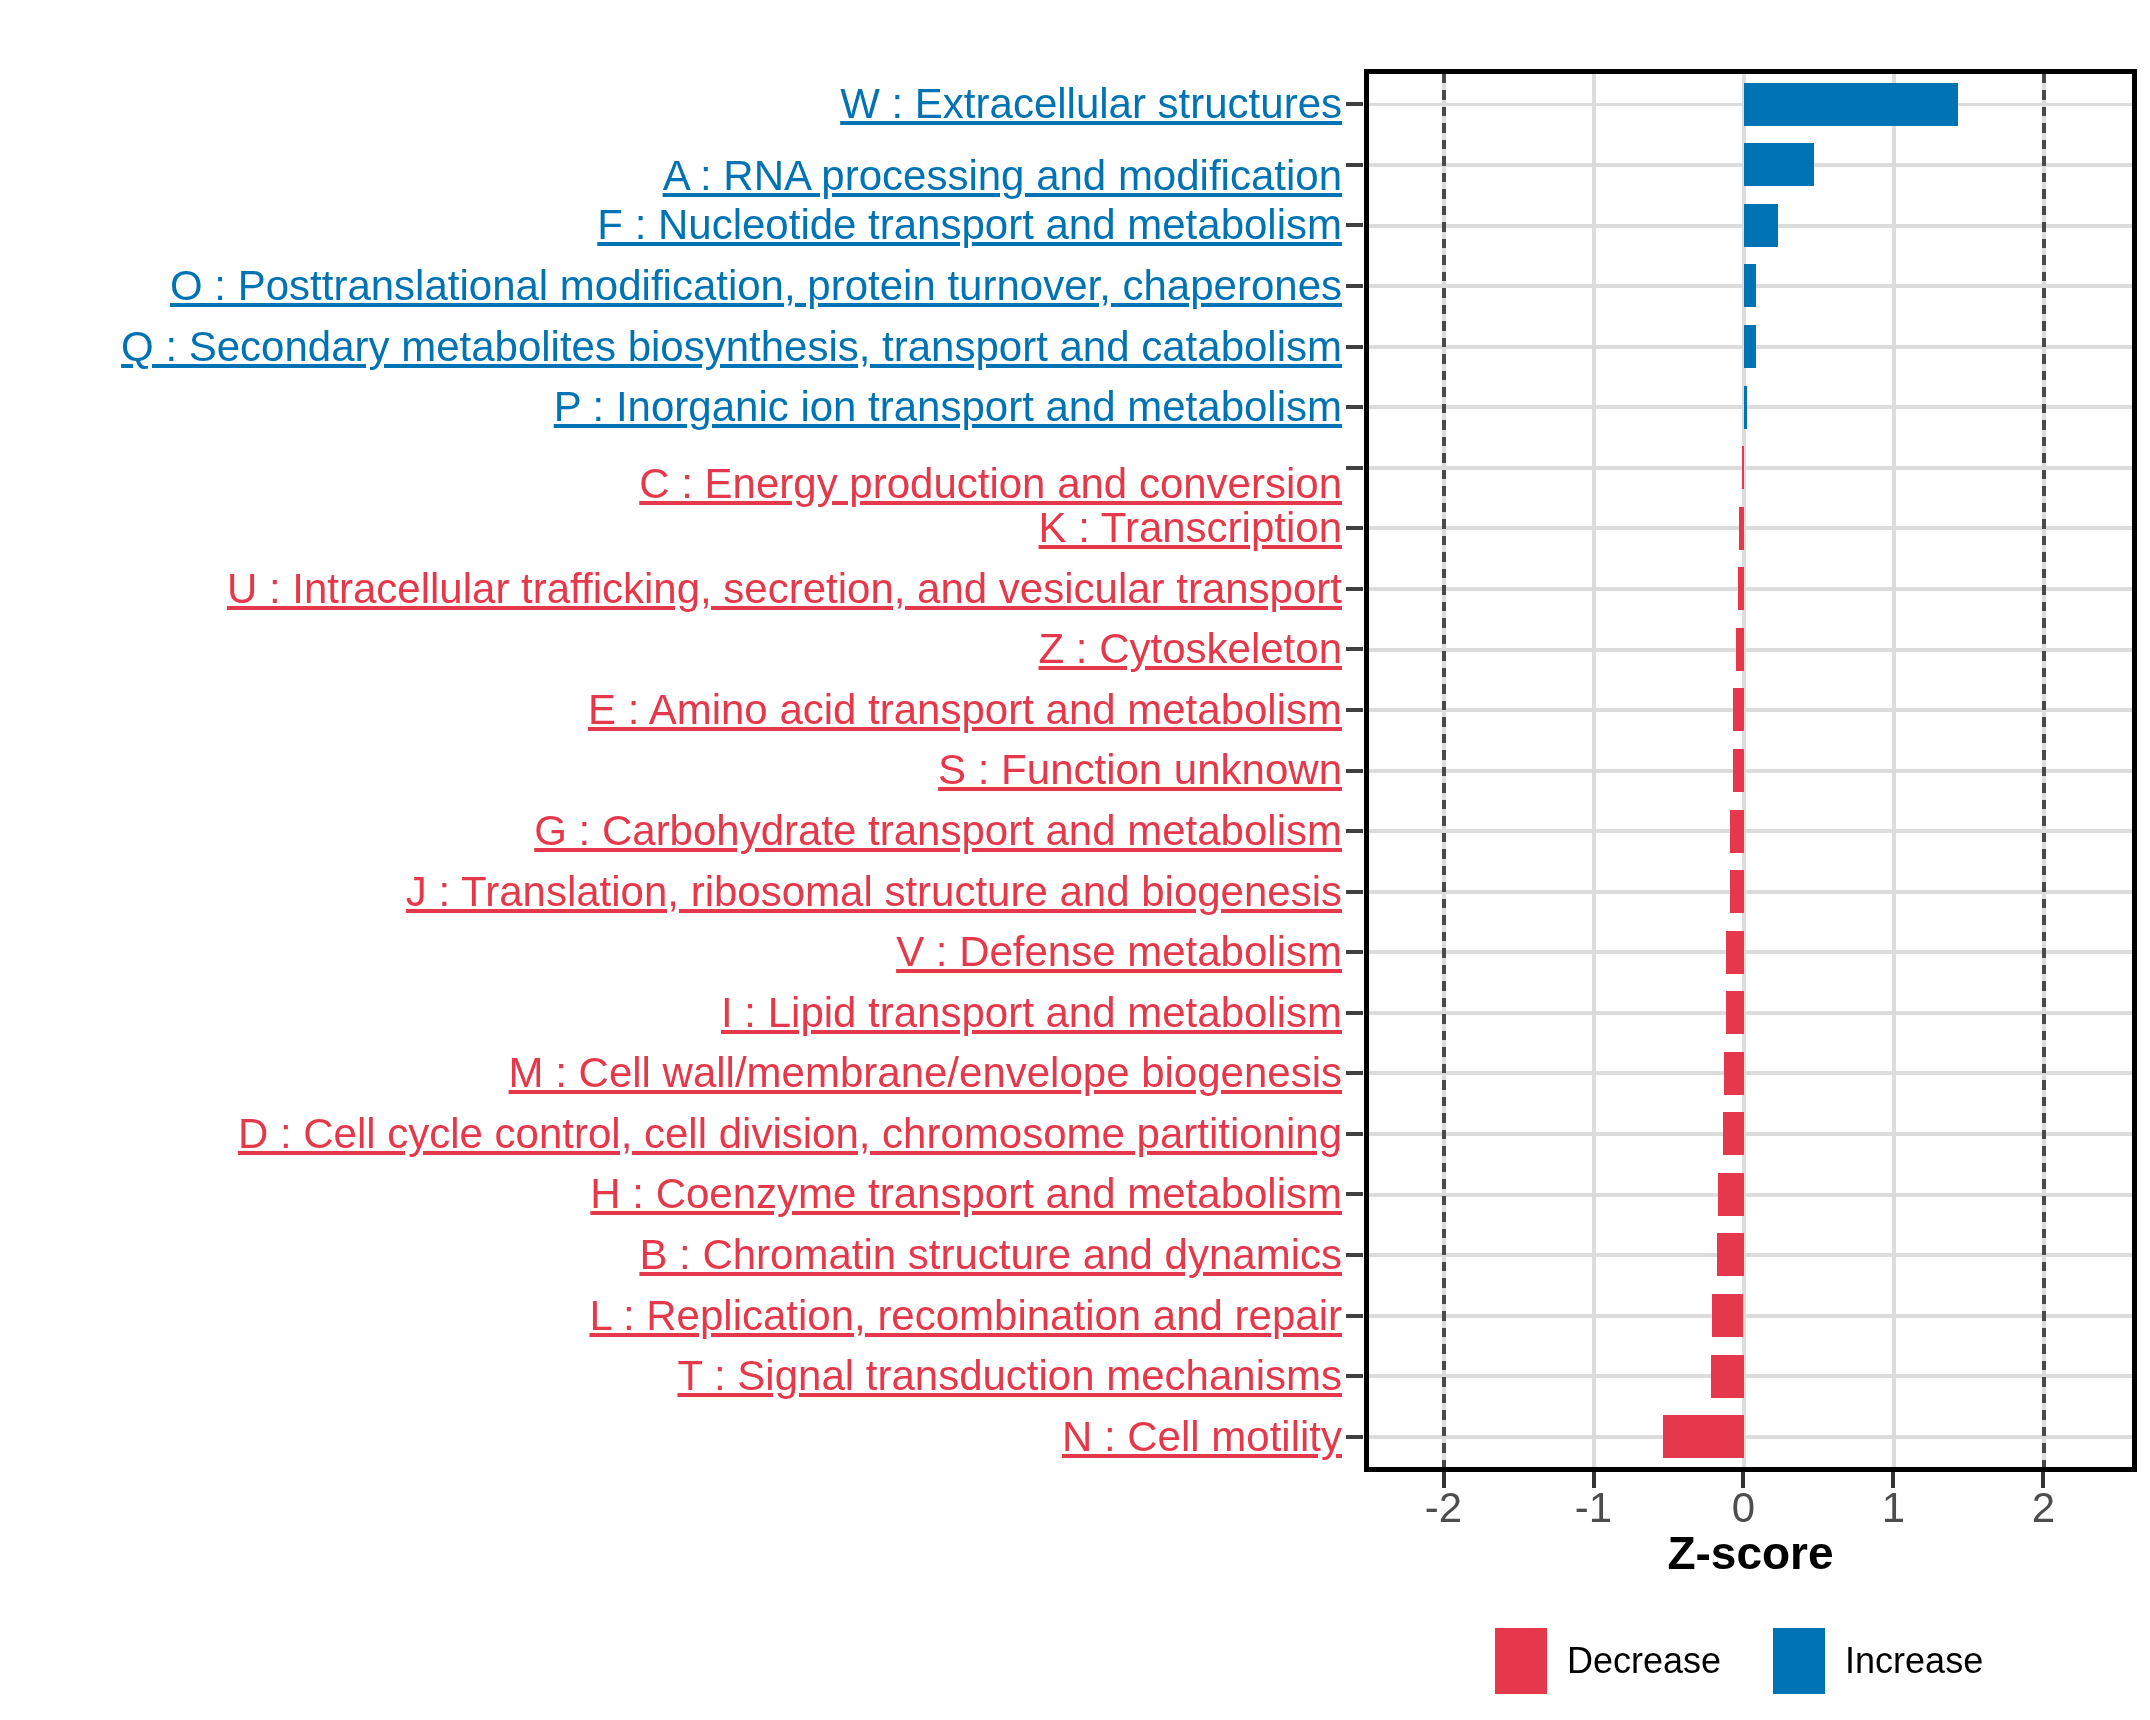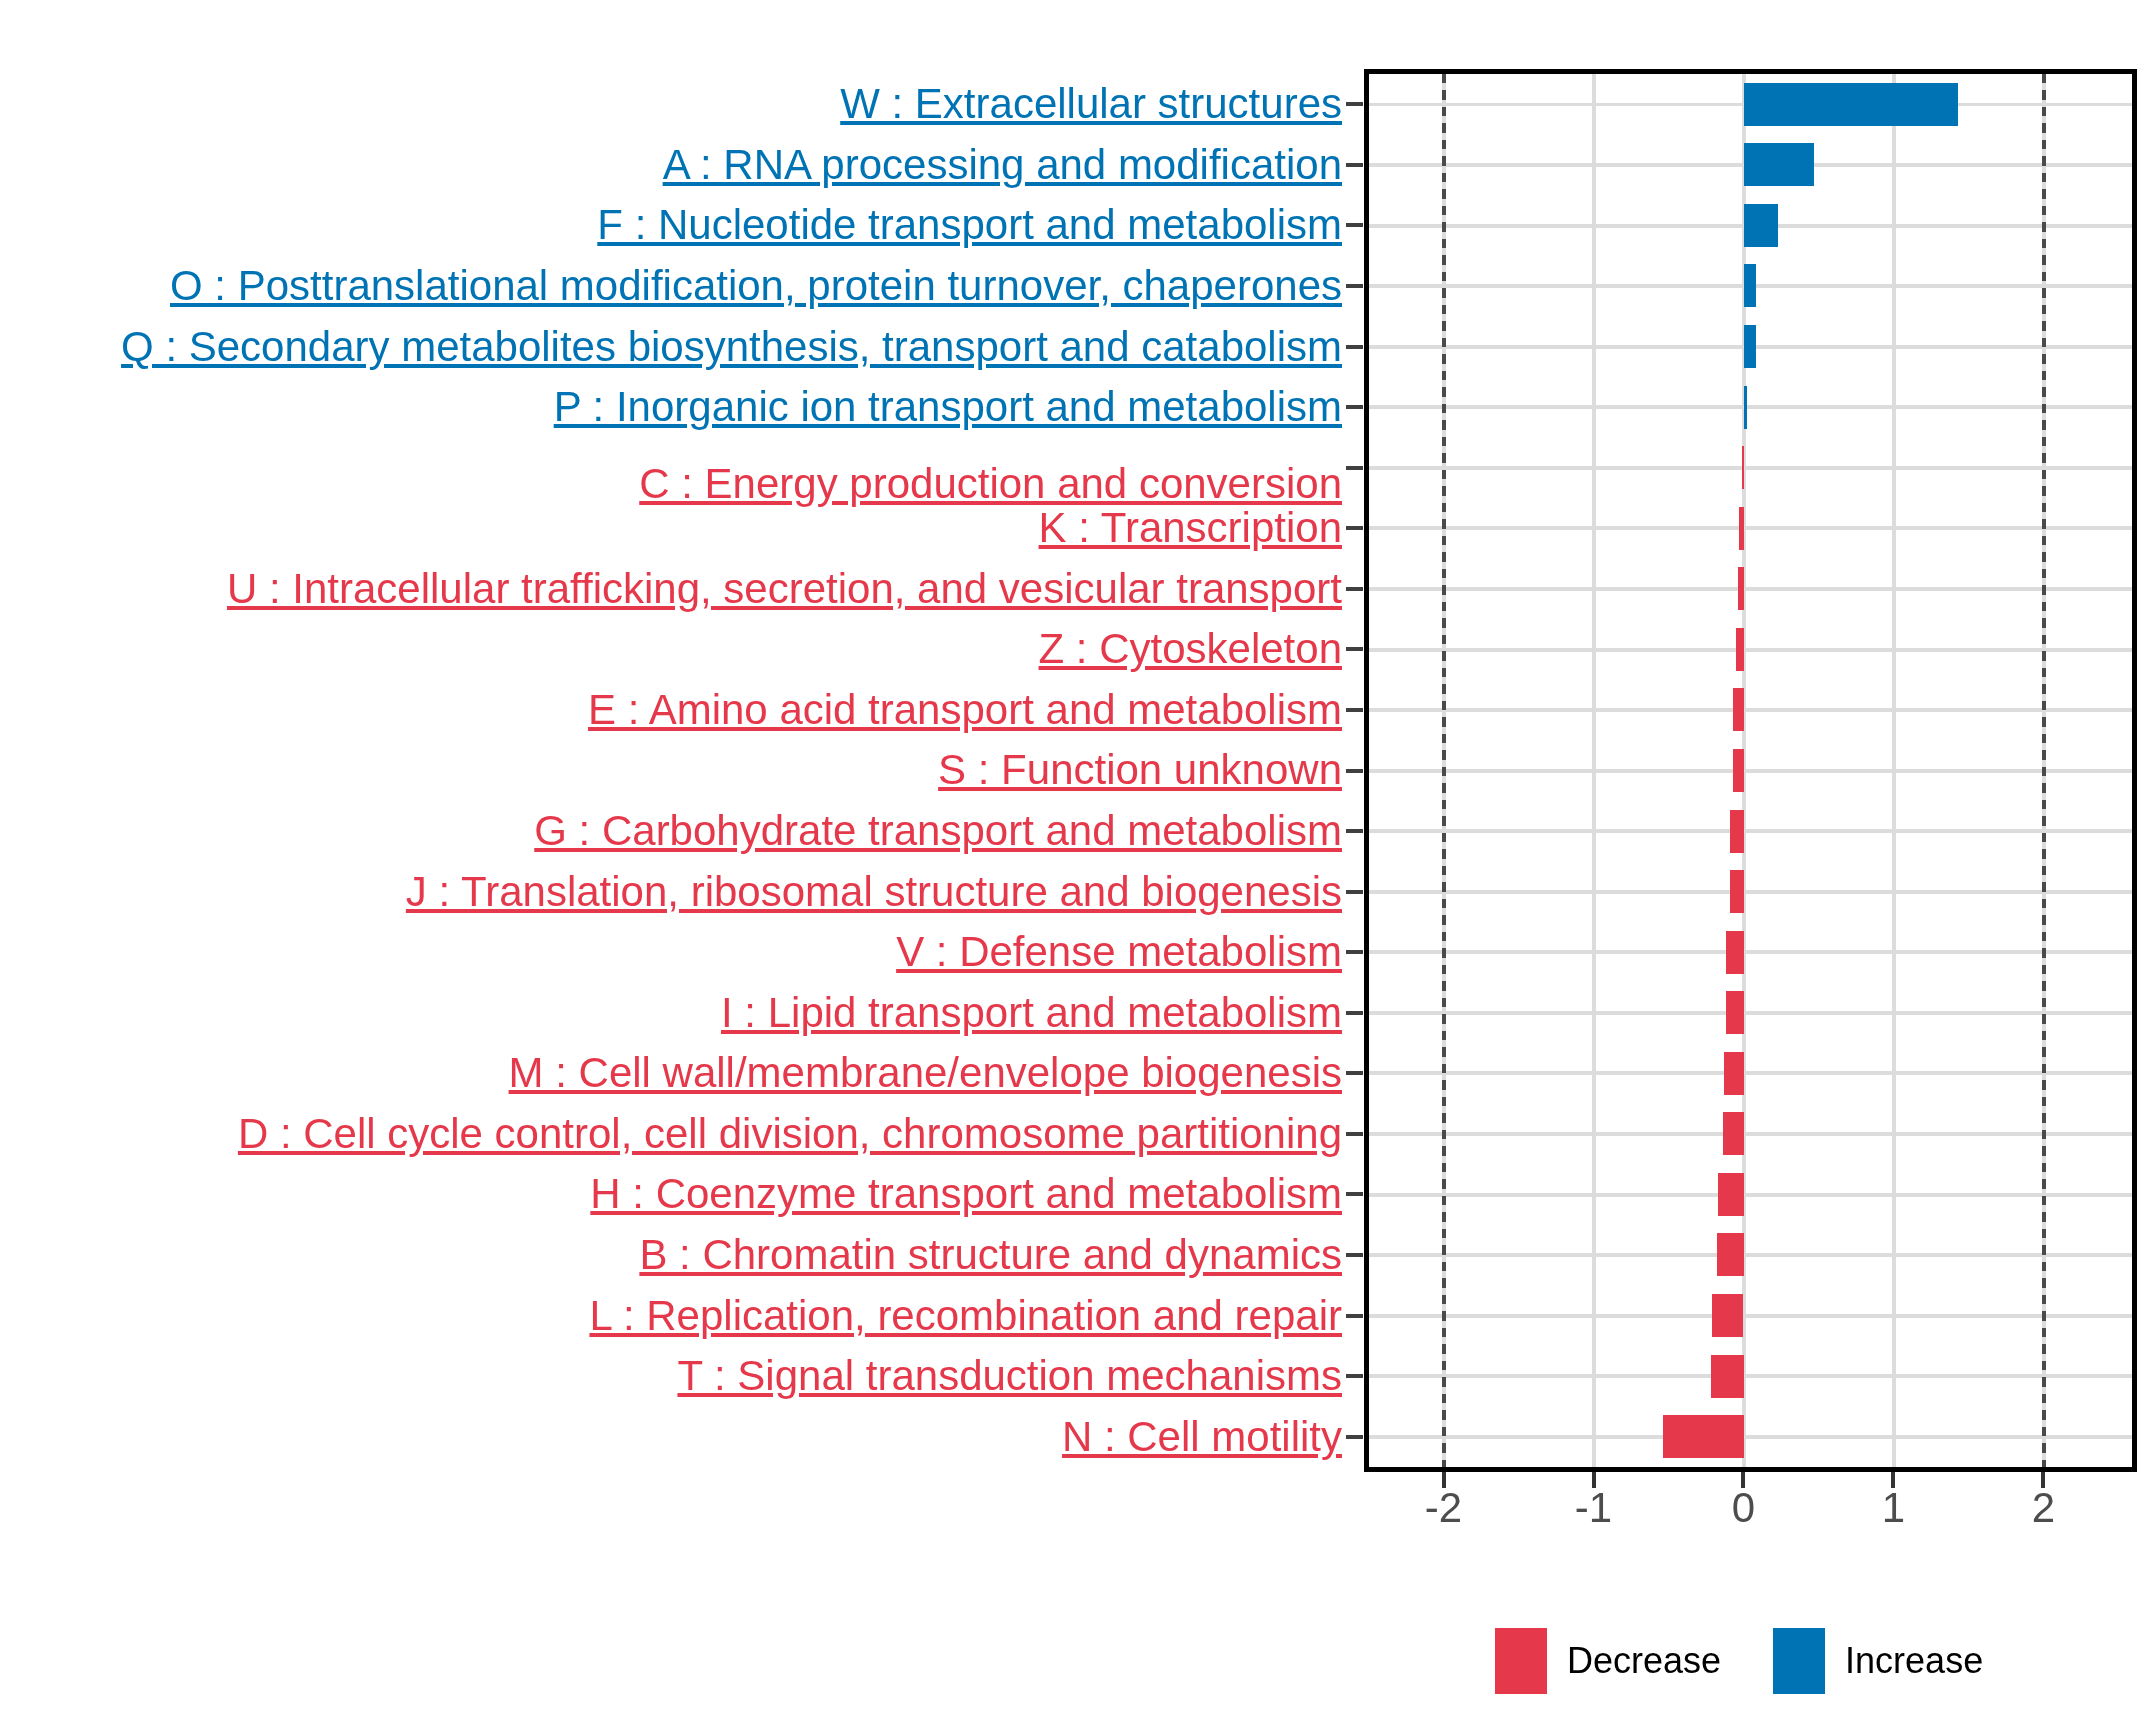--- a/index.html
+++ b/index.html
@@ -26,21 +26,21 @@
   .legend .key{display:inline-block;width:52px;height:66px;}
   .legend .lab{font-size:36px;color:#000;margin-right:32px;}
 </style>
 </head>
 <body>
 
 <div class="figure">
   <div id="ylabels">
       <div class="cat-label" style="top: 78px; color: rgb(0, 115, 180);">W : Extracellular structures</div>
       <div class="y-tick" style="top: 102px;"></div>
-      <div class="cat-label" style="top: 139px; color: rgb(0, 115, 180);">A : RNA processing and modification</div>
+      <div class="cat-label" style="top: 150px; color: rgb(0, 115, 180);">A : RNA processing and modification</div>
       <div class="y-tick" style="top: 163px;"></div>
       <div class="cat-label" style="top: 199px; color: rgb(0, 115, 180);">F : Nucleotide transport and metabolism</div>
       <div class="y-tick" style="top: 223px;"></div>
       <div class="cat-label" style="top: 260px; color: rgb(0, 115, 180);">O : Posttranslational modification, protein turnover, chaperones</div>
       <div class="y-tick" style="top: 284px;"></div>
       <div class="cat-label" style="top: 321px; color: rgb(0, 115, 180);">Q : Secondary metabolites biosynthesis, transport and catabolism</div>
       <div class="y-tick" style="top: 345px;"></div>
       <div class="cat-label" style="top: 381px; color: rgb(0, 115, 180);">P : Inorganic ion transport and metabolism</div>
       <div class="y-tick" style="top: 405px;"></div>
       <div class="cat-label" style="top: 458px; color: rgb(229, 56, 74);">C : Energy production and conversion</div>
@@ -138,20 +138,21 @@
       <div class="x-tick-label" style="left: 1443px;">-2</div>
       <div class="x-tick" style="left: 1592px;"></div>
       <div class="x-tick-label" style="left: 1593px;">-1</div>
       <div class="x-tick" style="left: 1741px;"></div>
       <div class="x-tick-label" style="left: 1743px;">0</div>
       <div class="x-tick" style="left: 1891px;"></div>
       <div class="x-tick-label" style="left: 1893px;">1</div>
       <div class="x-tick" style="left: 2041px;"></div>
       <div class="x-tick-label" style="left: 2043px;">2</div>
     </div>
+  <div class="x-title">Z-score</div>
   <div class="legend" id="legend">
       <div class="key" style="background: rgb(229, 56, 74);"></div>
       <div class="lab">Decrease</div>
       <div class="key" style="background: rgb(0, 115, 180);"></div>
       <div class="lab">Increase</div>
     </div>
 </div>
 
 
 </body></html>

